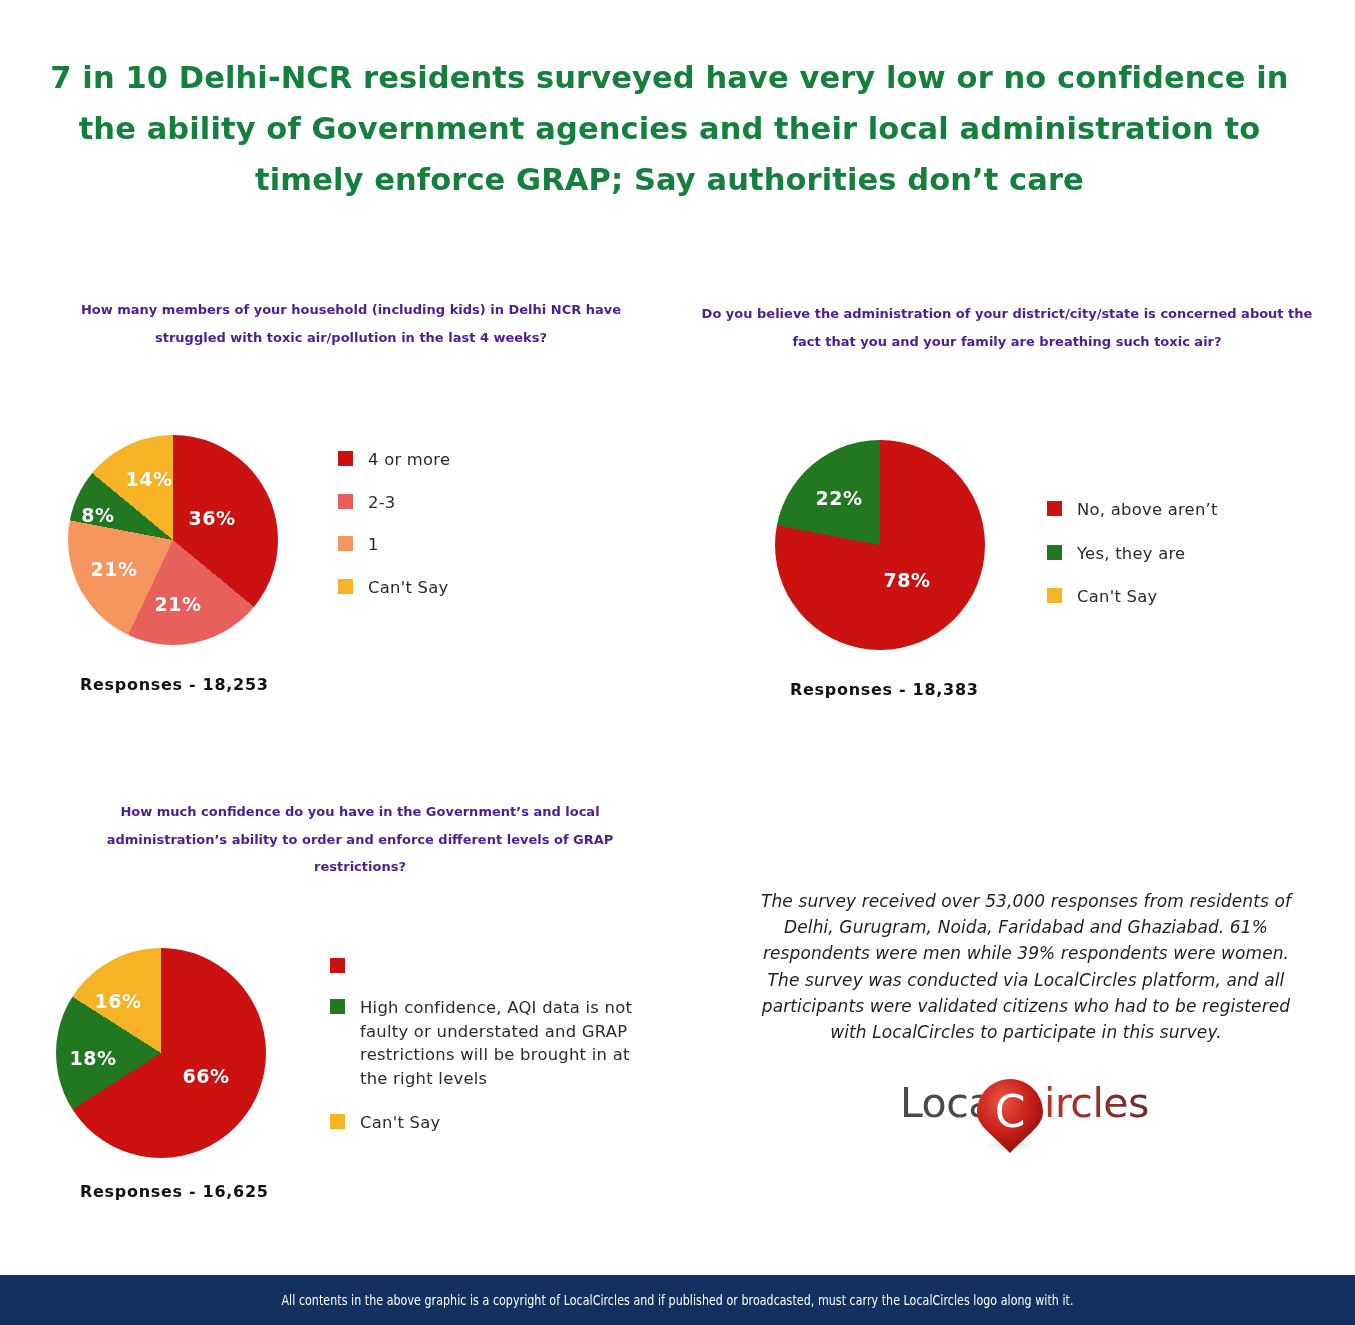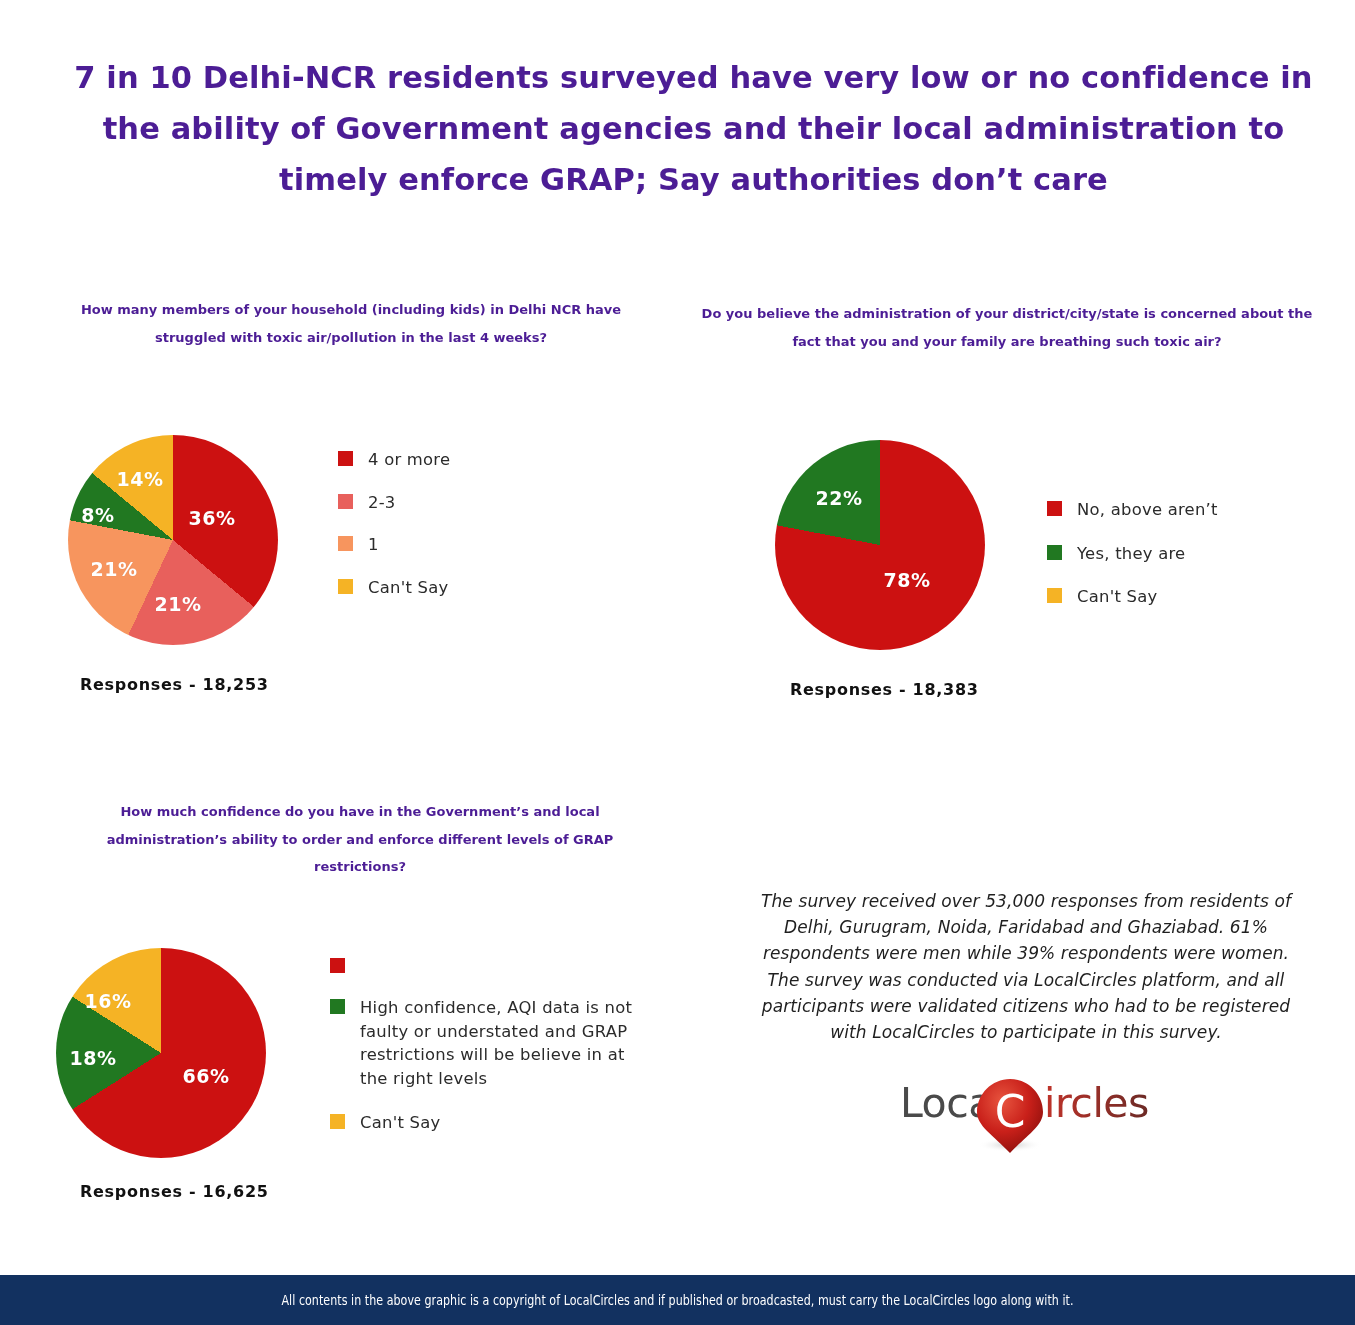--- a/index.html
+++ b/index.html
@@ -11,29 +11,29 @@
     font-family: "DejaVu Sans", sans-serif;
     color: #1a1a1a;
     position: relative;
     overflow: hidden;
   }
 
   
   .headline {
     position: absolute;
     top: 52px;
-    left: 56px;
+    left: 32px;
     width: 1275px;
     text-align: center;
     font-family: "DejaVu Sans", sans-serif;
     font-size: 30.5px;
     font-weight: bold;
     line-height: 51px;
     letter-spacing: 0.1px;
-    color: #4c1d95;
+    color: #15803d;
   }
 
   
   .panel { position: absolute; }
 
   .panel-q {
     text-align: center;
     font-size: 13px;
     font-weight: bold;
     line-height: 27.5px;
@@ -140,21 +140,21 @@
 <div class="panel" style="left:56px; top:296px; width:590px;">
   <div class="panel-q">How many members of your household (including kids) in Delhi NCR have struggled with toxic air/pollution in the last 4 weeks?</div>
 </div>
 
 <div style="position:absolute; left:68px; top:435px; width:210px; height:210px;">
   <div class="pie" id="pie1" style="left: 0px; top: 0px; width: 210px; height: 210px; background: conic-gradient(rgb(204, 17, 17) 0deg, rgb(204, 17, 17) 129.6deg, rgb(232, 96, 92) 129.6deg, rgb(232, 96, 92) 205.2deg, rgb(247, 149, 94) 205.2deg, rgb(247, 149, 94) 280.8deg, rgb(33, 120, 33) 280.8deg, rgb(33, 120, 33) 309.6deg, rgb(245, 179, 37) 309.6deg, rgb(245, 179, 37) 360deg);"></div>
   <div class="pie-label" style="left:144px; top:83px;">36%</div>
   <div class="pie-label" style="left:110px; top:169px;">21%</div>
   <div class="pie-label" style="left:46px; top:134px;">21%</div>
   <div class="pie-label" style="left:30px; top:80px;">8%</div>
-  <div class="pie-label" style="left:72px; top:44px;">14%</div>
+  <div class="pie-label" style="left:81px; top:44px;">14%</div>
 </div>
 
 <div class="legend" style="left:338px; top:448px; width:290px;">
   <div class="legend-item">
     <span class="legend-swatch" style="background:#CC1111;"></span>
     <span class="legend-text">4 or more</span>
   </div>
   <div class="legend-item">
     <span class="legend-swatch" style="background:#E8605C;"></span>
     <span class="legend-text">2-3</span>
@@ -199,30 +199,30 @@
 <div class="responses" style="left:790px; top:680px;">Responses - 18,383</div>
 
 <div class="panel" style="left:70px; top:798px; width:580px;">
   <div class="panel-q">How much confidence do you have in the Government’s and local administration’s ability to order and enforce different levels of GRAP restrictions?</div>
 </div>
 
 <div style="position:absolute; left:56px; top:948px; width:210px; height:210px;">
   <div class="pie" id="pie3" style="left: 0px; top: 0px; width: 210px; height: 210px; background: conic-gradient(rgb(204, 17, 17) 0deg, rgb(204, 17, 17) 237.6deg, rgb(33, 120, 33) 237.6deg, rgb(33, 120, 33) 302.4deg, rgb(245, 179, 37) 302.4deg, rgb(245, 179, 37) 360deg);"></div>
   <div class="pie-label" style="left:150px; top:128px;">66%</div>
   <div class="pie-label" style="left:37px; top:110px;">18%</div>
-  <div class="pie-label" style="left:52px; top:53px;">16%</div>
+  <div class="pie-label" style="left:62px; top:53px;">16%</div>
 </div>
 
 <div class="legend" style="left:330px; top:955px; width:320px;">
   <div class="legend-item" style="margin-bottom:23px;">
     <span class="legend-swatch" style="background:#CC1111;"></span>
   </div>
   <div class="legend-item" style="margin-bottom:21px;">
     <span class="legend-swatch" style="background:#217821;"></span>
-    <span class="legend-text" style="max-width:288px;">High confidence, AQI data is not faulty or understated and GRAP restrictions will be believe in at the right levels</span>
+    <span class="legend-text" style="max-width:288px;">High confidence, AQI data is not faulty or understated and GRAP restrictions will be brought in at the right levels</span>
   </div>
   <div class="legend-item" style="margin-bottom:0;">
     <span class="legend-swatch" style="background:#F5B325;"></span>
     <span class="legend-text">Can't Say</span>
   </div>
 </div>
 
 <div class="responses" style="left:80px; top:1182px;">Responses - 16,625</div>
 
 <div class="survey-note">The survey received over 53,000 responses from residents of Delhi, Gurugram, Noida, Faridabad and Ghaziabad. 61% respondents were men while 39% respondents were women. The survey was conducted via LocalCircles platform, and all participants were validated citizens who had to be registered with LocalCircles to participate in this survey.</div>

